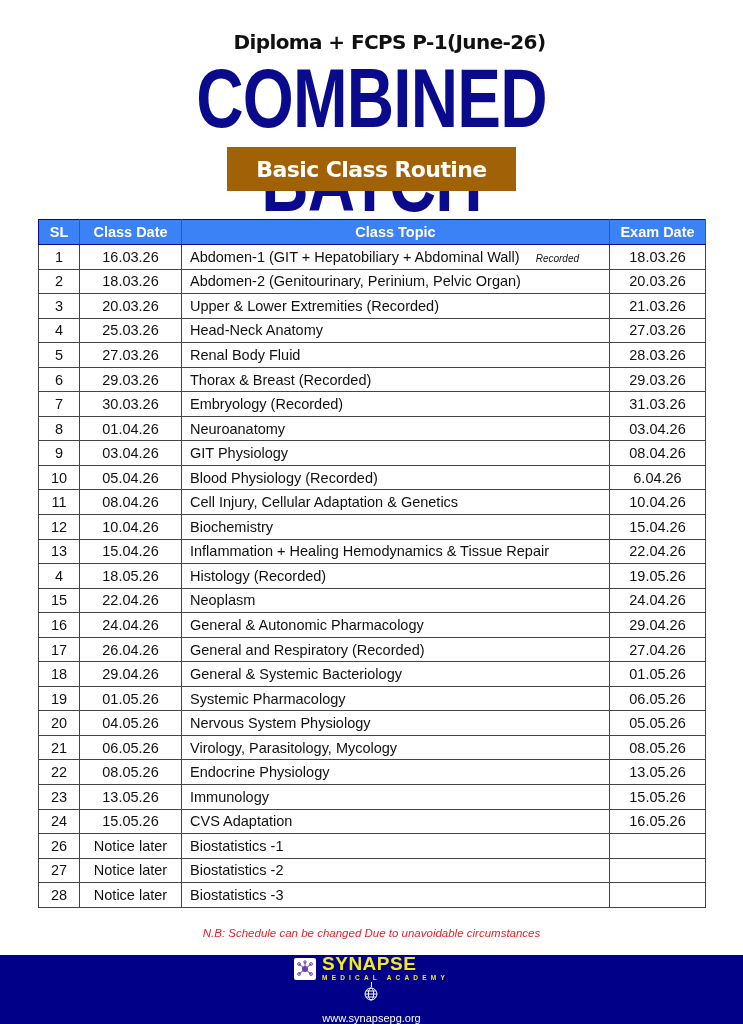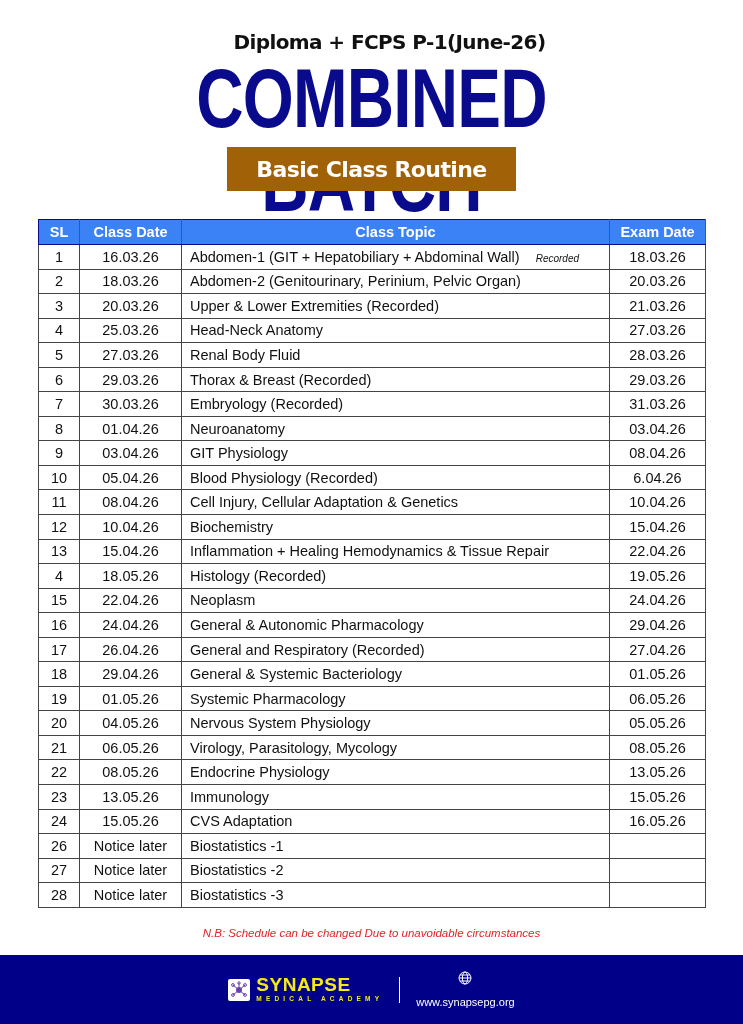--- a/index.html
+++ b/index.html
@@ -40,21 +40,21 @@
   table.routine td.topic { text-align: left; }
   .rec-note { font-style: italic; font-size: 10px; margin-left: 12px; }
 
   .note {
     position: absolute; top: 927px; left: 0; width: 743px; text-align: center;
     color: #e2232a; font-style: italic; font-size: 11.5px;
   }
 
   .footer {
     position: absolute; left: 0; top: 955px; width: 743px; height: 69px; background: #000088;
-    display: flex; align-items: center; justify-content: center;
+    display: flex; align-items: center; justify-content: center; flex-direction: column;
   }
   .brand { display: flex; align-items: center; gap: 6px; }
   .brand-logo {
     width: 22px; height: 22px; background: #fff; border-radius: 2px; display: flex; align-items: center; justify-content: center;
   }
   .brand-text { display: flex; flex-direction: column; }
   .brand-name { color: #f5ea14; font-weight: bold; font-size: 19px; line-height: 18px; letter-spacing: 0.5px; }
   .brand-sub { color: #f5ea14; font-size: 6.5px; letter-spacing: 4.2px; font-weight: bold; line-height: 9px; }
   .divider { width: 1px; height: 26px; background: #fff; margin: 0 16px; }
   .web { display: flex; flex-direction: column; align-items: center; color: #fff; font-size: 11px; gap: 9px; }

